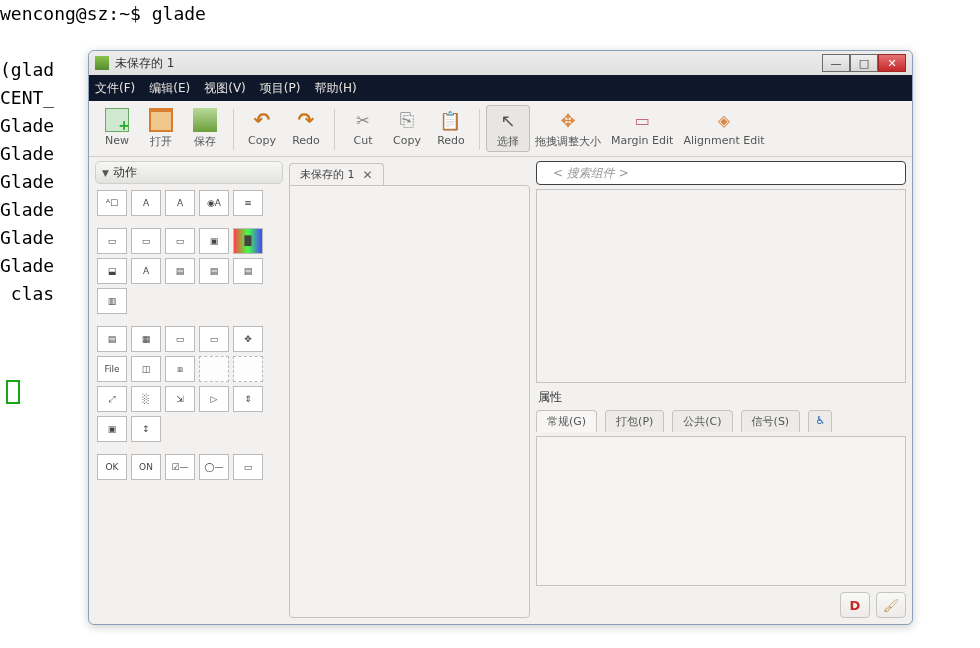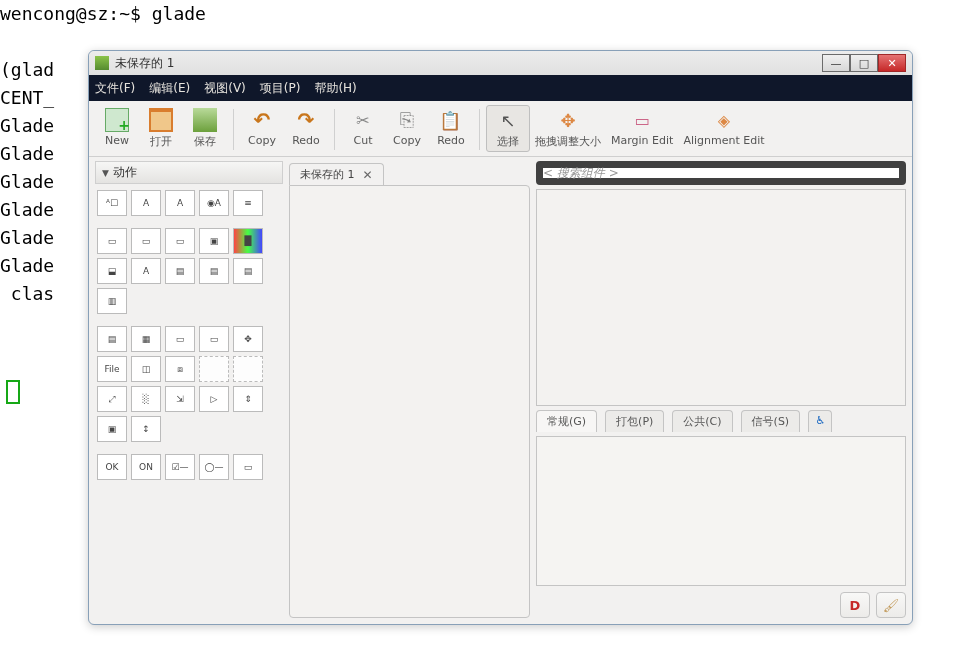--- a/index.html
+++ b/index.html
@@ -110,21 +110,21 @@
 .palette {
   width: 188px;
   display: flex;
   flex-direction: column;
   gap: 2px;
   overflow: hidden;
 }
 .group-header {
   background: linear-gradient(#f6f6f5,#e4e3e1);
   border: 1px solid #cfcfcf;
-  border-radius: 0;
+  border-radius: 5px;
   padding: 2px 6px;
   font-size: 12px;
   color: #333;
   display: flex;
   align-items: center;
 }
 .group-header::before {
   content: "▼";
   font-size: 9px;
   margin-right: 4px;
@@ -175,24 +175,24 @@
   border-radius: 0 4px 4px 4px;
 }
 .rightpane {
   width: 370px;
   display: flex;
   flex-direction: column;
   gap: 4px;
 }
 .search {
   height: 24px;
-  border: 7px solid #404040;
+  border: 1px solid #404040;
   border-radius: 4px;
   background: #fff;
-  padding: 2px 0;
+  padding: 2px 16px;
   color: #999;
   font-style: italic;
   font-size: 12px;
   display: flex;
   align-items: center;
 }
 .tree {
   flex: 1;
   background: #f3f2f0;
   border: 1px solid #c4c4c4;
@@ -397,20 +397,21 @@
           <span>未保存的 1</span>
           <span class="close-x">✕</span>
         </div>
       </div>
       <div class="canvas-area"></div>
     </div>
 
     <div class="rightpane">
       <div class="search">&lt; 搜索组件 &gt;</div>
       <div class="tree"></div>
+      <div class="props-label">属性</div>
       <div class="props-tabs">
         <div class="ptab active">常规(G)</div>
         <div class="ptab">打包(P)</div>
         <div class="ptab">公共(C)</div>
         <div class="ptab">信号(S)</div>
         <div class="ptab icon" style="color:#1565c0">♿</div>
       </div>
       <div class="props-area"></div>
       <div class="bottom-btns">
         <div class="bbtn" style="color:#c62828;font-weight:bold">D</div>

